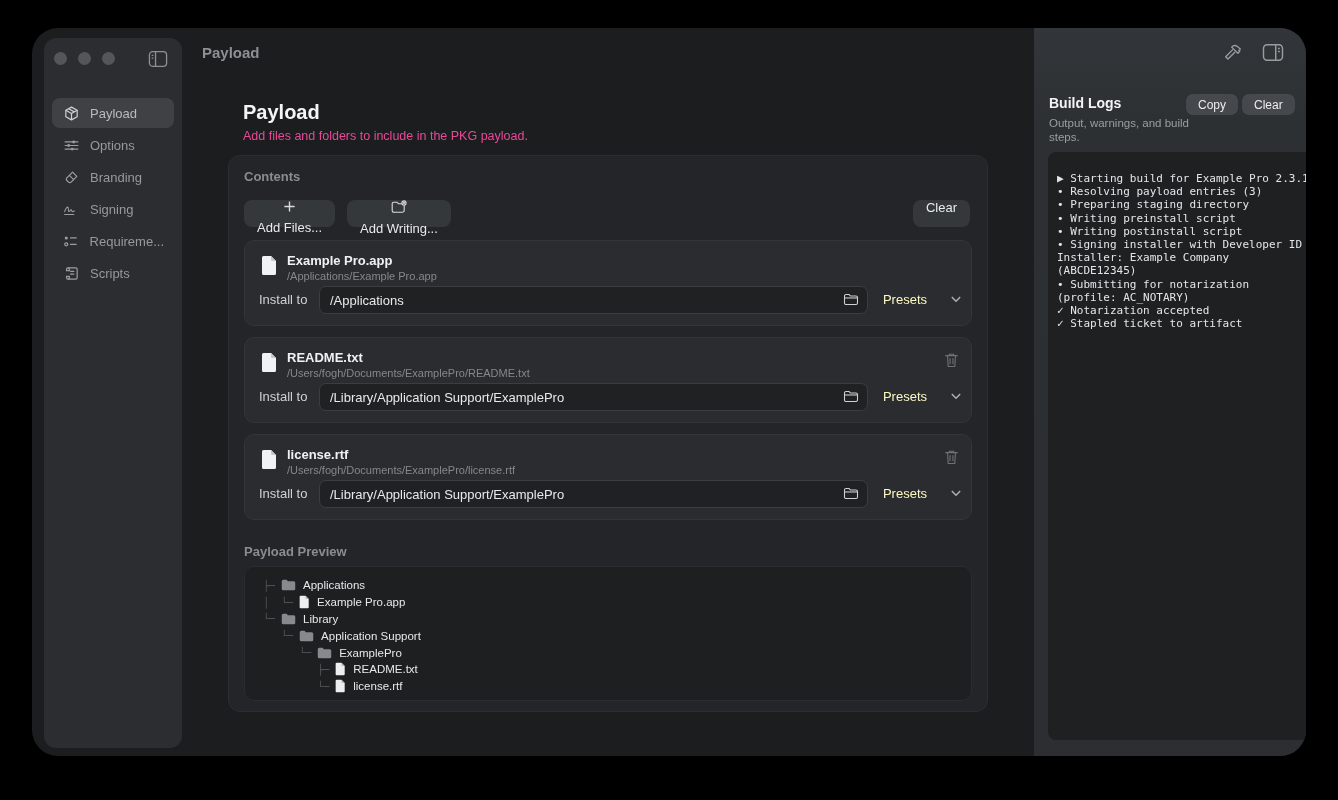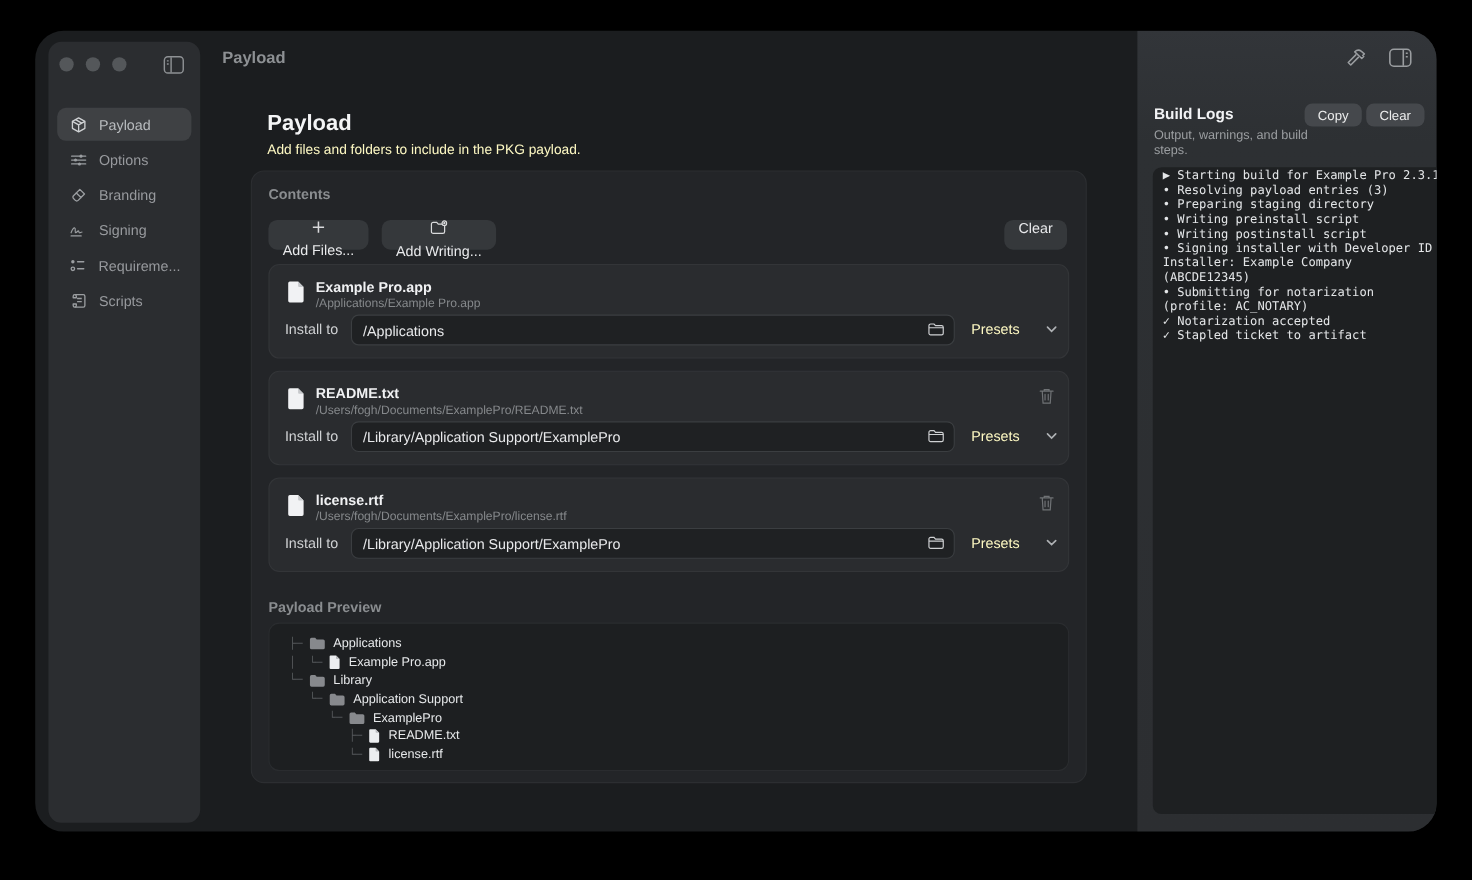--- a/index.html
+++ b/index.html
@@ -21,21 +21,21 @@
     padding:0 10px; border-radius:8px; color:#97999d; font-size:13px; cursor:default; }
   .nav-item.selected { background:#3f4144; color:#b9bcbf; }
   .nav-item .icon { display:flex; width:18px; justify-content:center; color:#9b9ea1; }
   .nav-item.selected .icon { color:#cfd1d3; }
 
   
   .titlebar-title { position:absolute; left:170px; top:16px; font-size:15px; font-weight:bold; color:#8d9093; }
 
   
   .main-title { position:absolute; left:211px; top:73px; font-size:20px; font-weight:bold; color:#f4f5f6; }
-  .main-subtitle { position:absolute; left:211px; top:101px; font-size:12.5px; color:#fef9c3;text-align:center; }
+  .main-subtitle { position:absolute; left:211px; top:101px; font-size:12.5px; color:#ec4899;text-align:center; }
 
   .contents-card { position:absolute; left:196px; top:127px; width:760px; height:557px;
     background:#232528; border:1px solid #2c2e31; border-radius:12px; }
   .card-label { position:absolute; font-size:13px; font-weight:bold; color:#8a8d90; }
   .btn { display:inline-flex; align-items:center; gap:7px; height:27px; padding:0 13px;
     background:#35383b; border-radius:8px; color:#e9eaec; font-size:13px; font-weight:500; cursor:default;flex-direction:column; }
   .toolbar-row { position:absolute; left:15px; top:44px; right:17px; display:flex; gap:12px; }
   .toolbar-spacer { flex:1; }
 
   .entry { position:absolute; left:15px; width:728px; height:86px;
@@ -60,21 +60,21 @@
 
   
   .inspector { position:absolute; right:0; top:0; width:272px; height:100%;
     background:linear-gradient(180deg,#323539 0%, #2d3033 14%, #2c2e31 100%); }
   .insp-toolbar-icons { position:absolute; top:15px; right:22px; display:flex; gap:18px; color:#9a9da0; }
   .insp-title { position:absolute; left:15px; top:67px; font-size:14px; font-weight:bold; color:#f2f3f5; }
   .chip-btn { position:absolute; top:66px; height:21px; padding:0 12px; display:inline-flex; align-items:center;
     background:#45484c; border-radius:7px; color:#eceded; font-size:12px; font-weight:500; cursor:default; }
   .insp-subtitle { position:absolute; left:15px; top:88px; width:150px; font-size:11.5px; line-height:14px; color:#9b9ea1; }
   .log-box { position:absolute; left:14px; top:124px; width:273px; height:588px;
-    background:#1e2022; border-radius:8px; padding:1px 9px; overflow:hidden; }
+    background:#1e2022; border-radius:8px; padding:20px 9px; overflow:hidden; }
   .log-line { font-family:"DejaVu Sans Mono",monospace; font-size:11px; line-height:13.2px;
     color:#e4e6e8; white-space:pre-wrap; word-break:break-word; }
   svg { display:block; }
 </style>
 </head>
 <body>
 
 <div class="window">
 
   <div class="titlebar-title">Payload</div>

